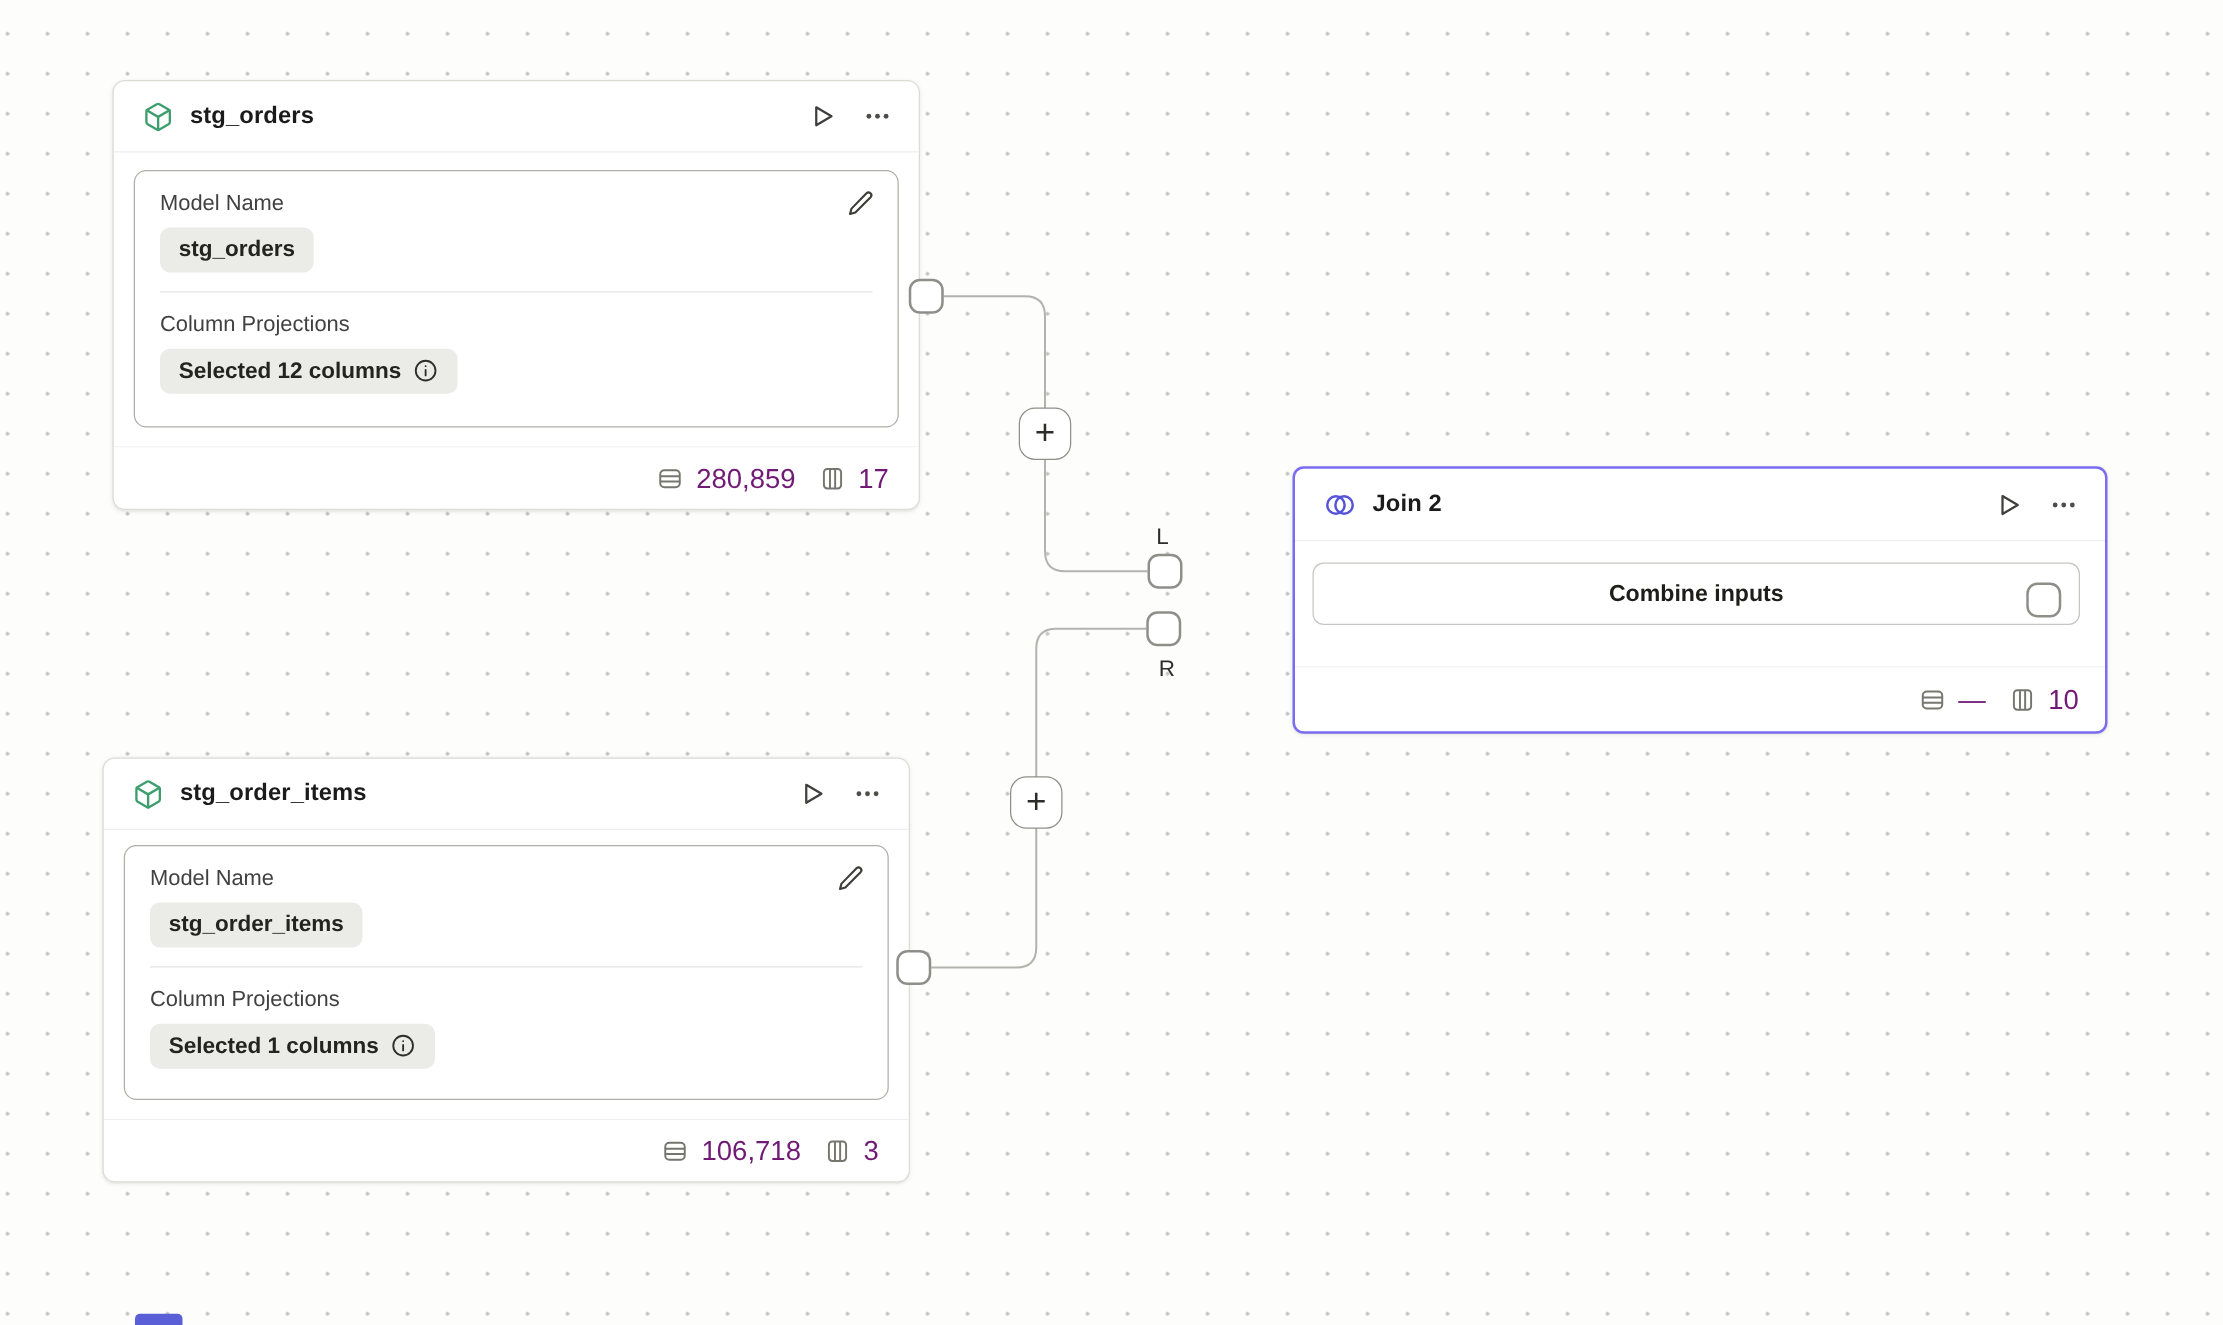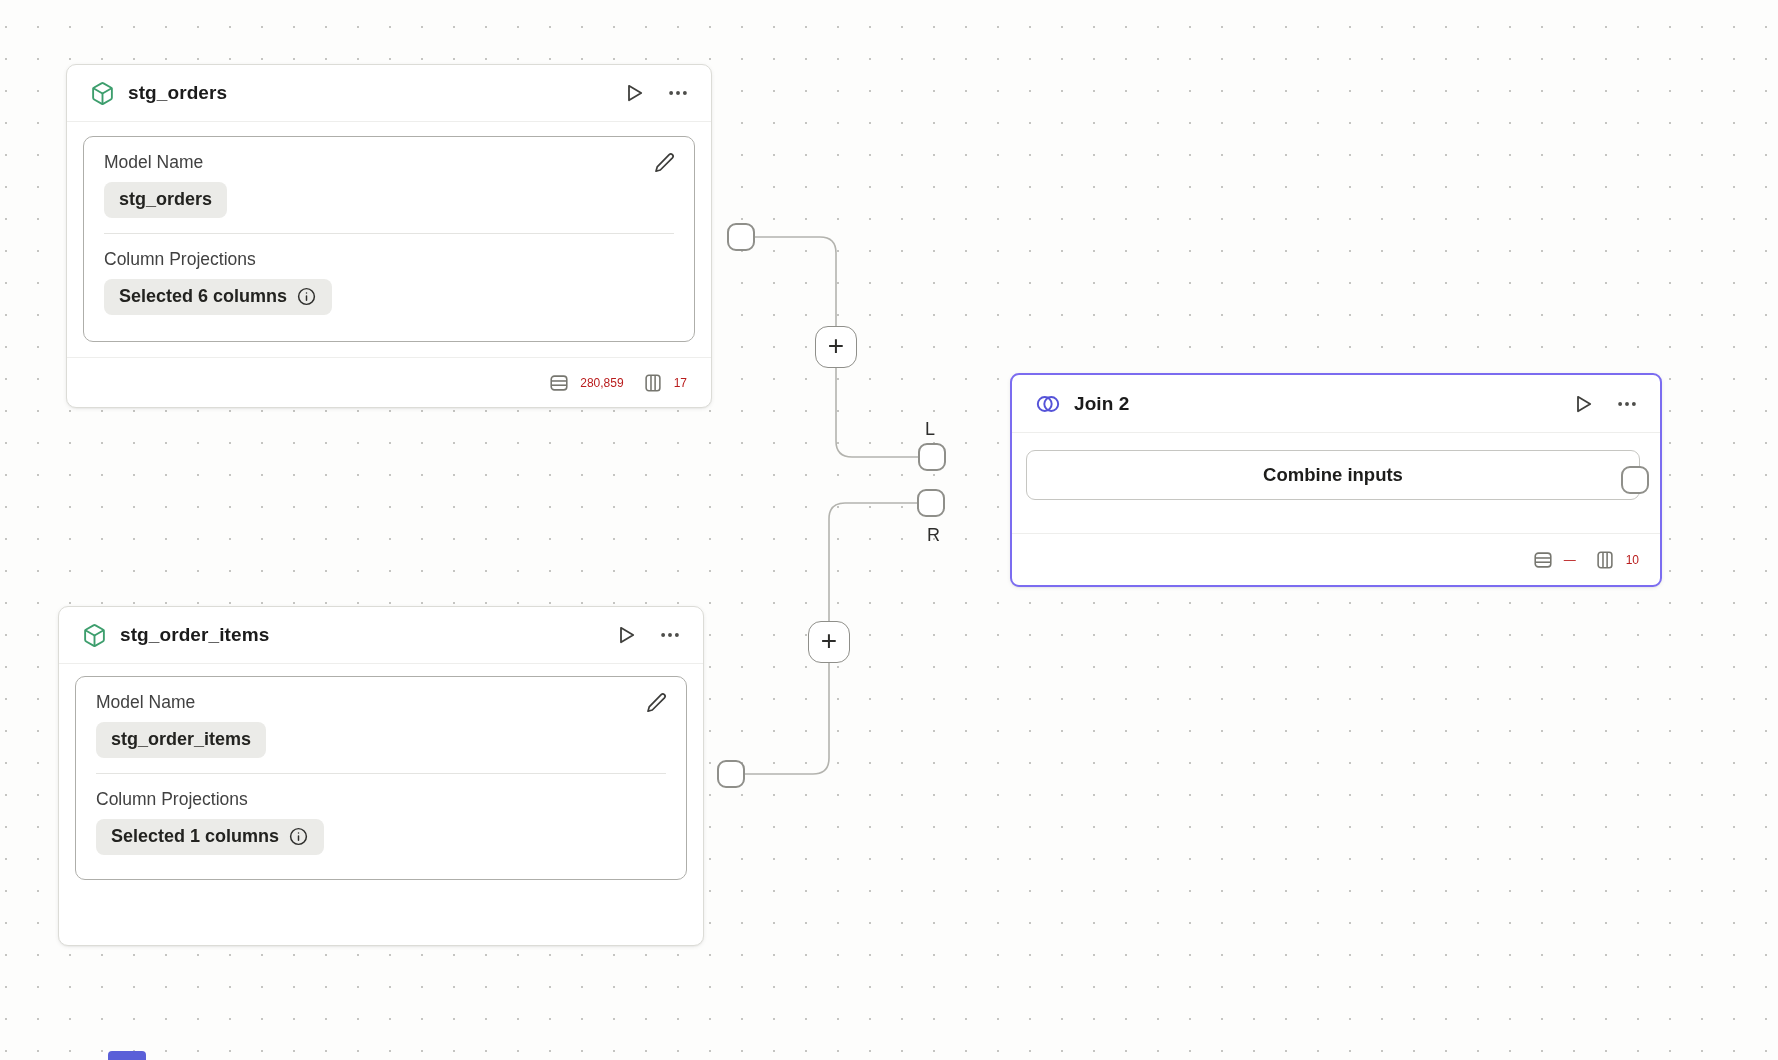--- a/index.html
+++ b/index.html
@@ -19,20 +19,21 @@
     overflow: hidden;
   }
 
   
   .node {
     position: absolute;
     background: #ffffff;
     border: 1px solid #dcdcd7;
     border-radius: 10px;
     box-shadow: 0 1px 4px rgba(30,30,30,0.07), 0 1px 1px rgba(30,30,30,0.04);
+    margin-left: 24px;
   }
   #node-stg-orders      { left: 66px;  top: 64px;  width: 646px; height: 344px; }
   #node-stg-order-items { left: 58px;  top: 606px; width: 646px; height: 340px; }
   #node-join {
     left: 1010px; top: 373px; width: 652px; height: 214px;
     border: 2px solid #7b6cf0;
     border-radius: 9px;
   }
 
   .node-header {
@@ -98,22 +99,22 @@
     justify-content: flex-end;
     gap: 18px;
     padding: 0 24px;
     border-radius: 0 0 10px 10px;
   }
   #node-join .node-footer { height: 52px; padding-right: 21px; }
   .stat {
     display: flex;
     align-items: center;
     gap: 10px;
-    color: #b91c1c;
-    font-size: 12px;
+    color: #701a75;
+    font-size: 22px;
   }
 
   
   .combine-btn {
     position: absolute;
     left: 14px; right: 20px; top: 75px;
     height: 50px;
     background: #ffffff;
     border: 1.5px solid #c6c6c2;
     border-radius: 9px;
@@ -222,21 +223,21 @@
       <div class="field-label">Model Name</div>
       <div>
         <span class="chip">
           <span>stg_orders</span>
         </span>
       </div>
       <hr class="card-divider">
       <div class="field-label">Column Projections</div>
       <div>
         <span class="chip">
-          <span>Selected 6 columns</span>
+          <span>Selected 12 columns</span>
           <svg width="21" height="21" viewBox="0 0 24 24" fill="none" stroke="#2e2e2c" stroke-width="1.7" stroke-linecap="round">
             <circle cx="12" cy="12" r="9"></circle>
               <line x1="12" y1="16.4" x2="12" y2="11.4"></line>
               <line x1="12" y1="7.9" x2="12.01" y2="7.9"></line>
           </svg>
         </span>
       </div>
     </div>
 
     <div class="node-footer">
@@ -304,20 +305,38 @@
           <span>Selected 1 columns</span>
           <svg width="21" height="21" viewBox="0 0 24 24" fill="none" stroke="#2e2e2c" stroke-width="1.7" stroke-linecap="round">
             <circle cx="12" cy="12" r="9"></circle>
               <line x1="12" y1="16.4" x2="12" y2="11.4"></line>
               <line x1="12" y1="7.9" x2="12.01" y2="7.9"></line>
           </svg>
         </span>
       </div>
     </div>
 
+    <div class="node-footer">
+      <span class="stat">
+        <svg width="22" height="22" viewBox="0 0 24 24" fill="none" stroke="#76766f" stroke-width="1.7">
+          <rect x="3.5" y="4.5" width="17" height="15" rx="3.5"></rect>
+          <line x1="3.5" y1="9.8" x2="20.5" y2="9.8"></line>
+            <line x1="3.5" y1="14.4" x2="20.5" y2="14.4"></line>
+        </svg>
+        <span>106,718</span>
+      </span>
+      <span class="stat">
+        <svg width="22" height="22" viewBox="0 0 24 24" fill="none" stroke="#76766f" stroke-width="1.7">
+          <rect x="4.5" y="3.5" width="15" height="17" rx="3"></rect>
+          <line x1="9.8" y1="3.5" x2="9.8" y2="20.5"></line>
+            <line x1="14.3" y1="3.5" x2="14.3" y2="20.5"></line>
+        </svg>
+        <span>3</span>
+      </span>
+    </div>
   </div>
 
   <div class="node" id="node-join">
     <div class="node-header">
       <span class="icon-btn">
         <svg width="26" height="26" viewBox="0 0 24 24" fill="none" stroke="#5553d8" stroke-width="1.8">
           <circle cx="9" cy="12" r="6.4"></circle>
             <circle cx="15" cy="12" r="6.4"></circle>
         </svg>
       </span>

